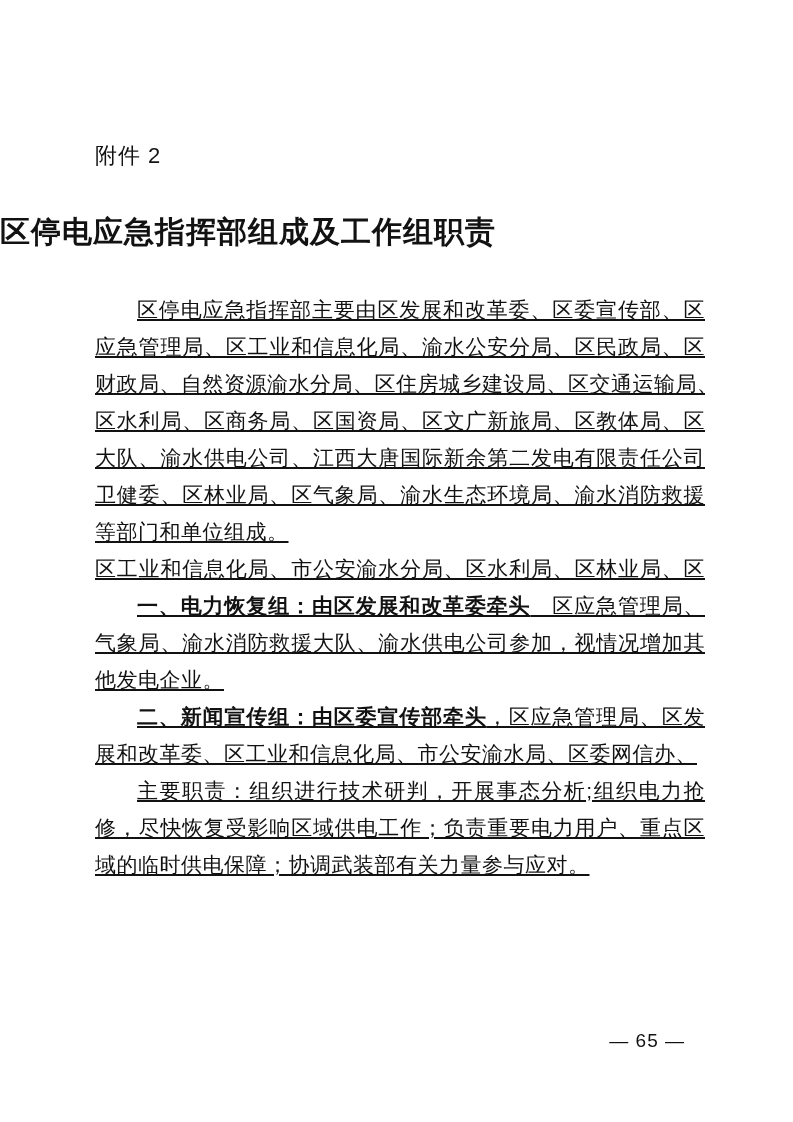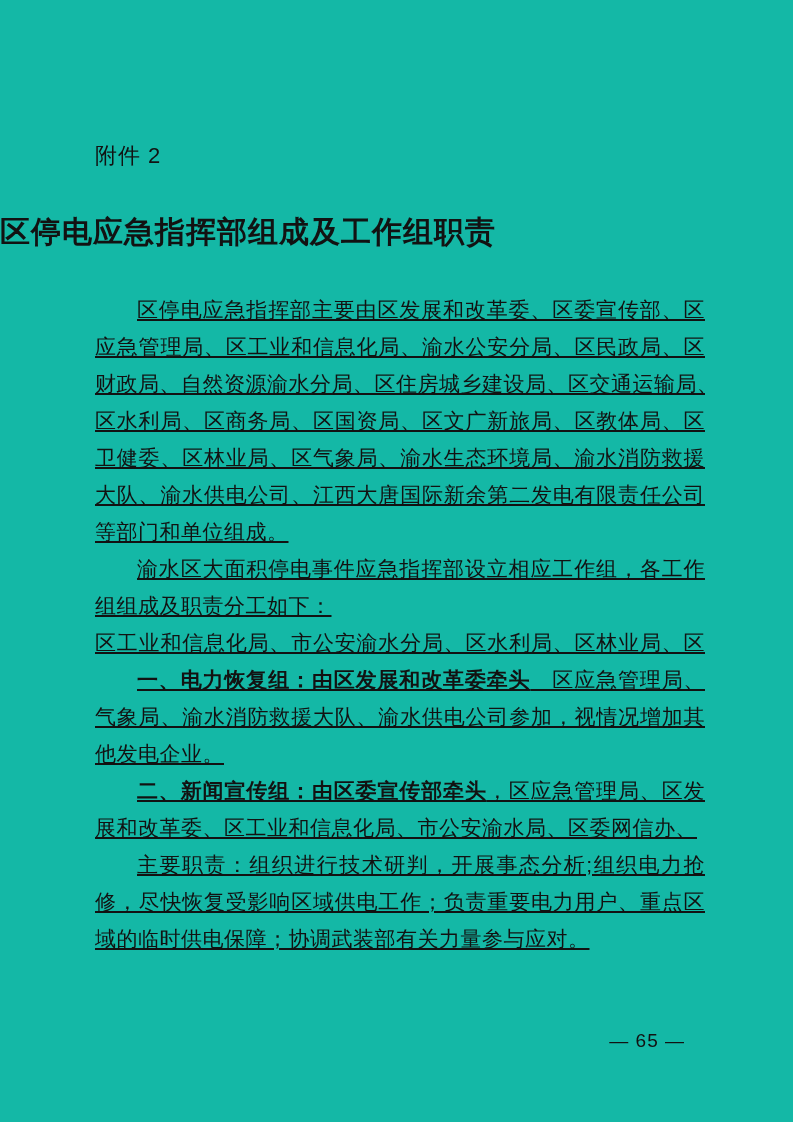--- a/index.html
+++ b/index.html
@@ -4,21 +4,21 @@
 <style>
   html, body {
     margin: 0;
     padding: 0;
     background: #e8e8e8;
   }
   .page {
     position: relative;
     width: 793px;
     height: 1122px;
-    background: #14b8a6;
+    background: #ffffff;
     font-family: "Liberation Sans", "DejaVu Sans", sans-serif;
     color: #121212;
     overflow: hidden;
     margin: 0 auto;
   }
   .attachment-label {
     position: absolute;
     left: 95px;
     top: 141px;
     font-size: 22px;
@@ -79,27 +79,23 @@
   <div class="attachment-label">附件 2</div>
 
   <div class="doc-title">区停电应急指挥部组成及工作组职责</div>
 
   <div class="doc-body">
       <div class="paragraph">
         <div class="line first">区停电应急指挥部主要由区发展和改革委、区委宣传部、区</div>
         <div class="line">应急管理局、区工业和信息化局、渝水公安分局、区民政局、区</div>
         <div class="line">财政局、自然资源渝水分局、区住房城乡建设局、区交通运输局、</div>
         <div class="line">区水利局、区商务局、区国资局、区文广新旅局、区教体局、区</div>
+        <div class="line">大队、渝水供电公司、江西大唐国际新余第二发电有限责任公司</div>
         <div class="line">卫健委、区林业局、区气象局、渝水生态环境局、渝水消防救援</div>
-        <div class="line">大队、渝水供电公司、江西大唐国际新余第二发电有限责任公司</div>
         <div class="line last">等部门和单位组成。</div>
-      </div>
-      <div class="paragraph">
-        <div class="line first">渝水区大面积停电事件应急指挥部设立相应工作组，各工作</div>
-        <div class="line last">组组成及职责分工如下：</div>
       </div>
       <div class="paragraph">
         <div class="line">区工业和信息化局、市公安渝水分局、区水利局、区林业局、区</div>
         <div class="line first"><span class="lead-bold">一、电力恢复组：由区发展和改革委牵头</span><span>　区应急管理局、</span></div>
         <div class="line">气象局、渝水消防救援大队、渝水供电公司参加，视情况增加其</div>
         <div class="line last">他发电企业。</div>
       </div>
       <div class="paragraph">
         <div class="line first"><span class="lead-bold">二、新闻宣传组：由区委宣传部牵头</span><span>，区应急管理局、区发</span></div>
         <div class="line last">展和改革委、区工业和信息化局、市公安渝水局、区委网信办、</div>

